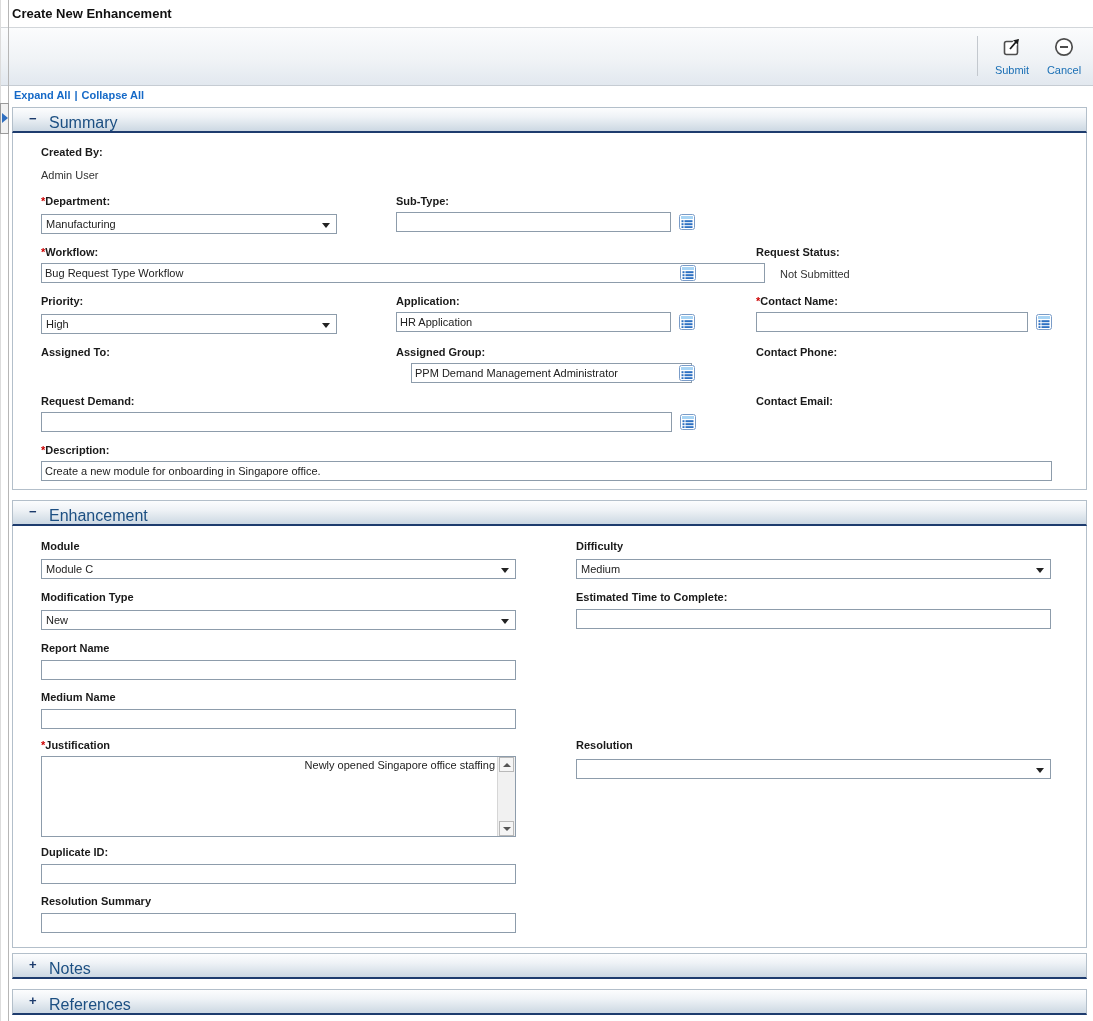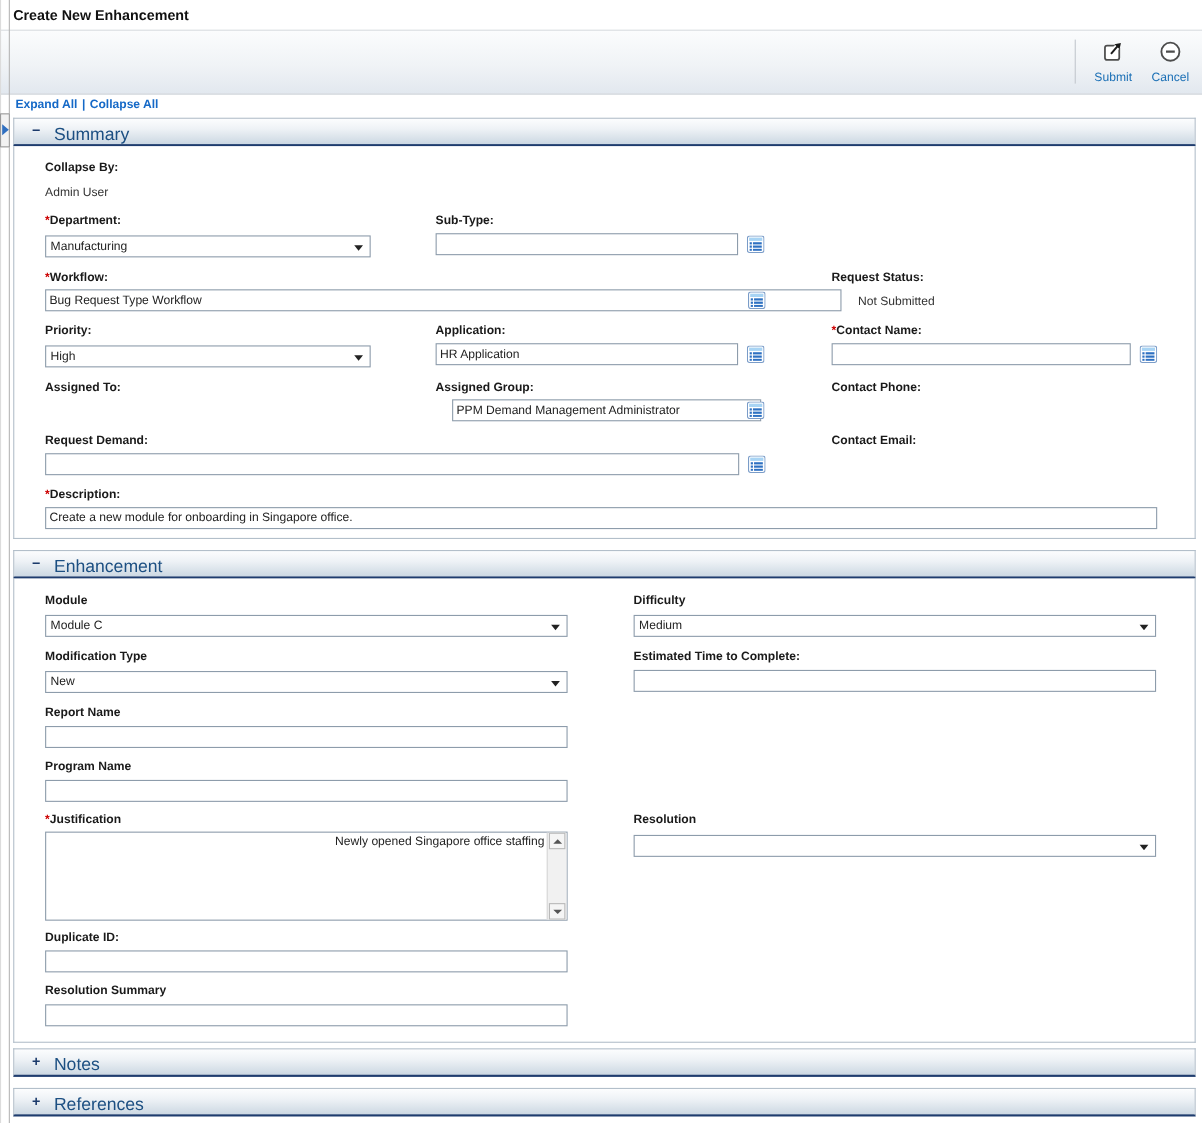--- a/index.html
+++ b/index.html
@@ -109,21 +109,21 @@
   <div class="links">
     <a>Expand All</a><span class="sep">|</span><a>Collapse All</a>
   </div>
 
   <div class="sec-hdr" style="top:107px;">
     <span class="toggle">−</span>
     <span class="sec-title">Summary</span>
   </div>
   <div class="sec-body" style="top:133px; height:357px;">
 
-    <div class="lbl" style="left:28px; top:13px;"><span>Collapse By:</span></div>
+    <div class="lbl" style="left:28px; top:13px;"><span>Created By:</span></div>
     <div class="val" style="left:28px; top:36px;">Admin User</div>
 
     <div class="lbl" style="left:28px; top:62px;"><span class="req">*</span><span>Department:</span></div>
     <div class="ddl" style="left:28px; top:81px; width:296px;">
       <span class="ddl-val">Manufacturing</span>
       <span class="caret"></span>
     </div>
 
     <div class="lbl" style="left:383px; top:62px;"><span>Sub-Type:</span></div>
     <input class="txt" style="left: 383px; top: 79px; width: 275px;" value="">
@@ -249,21 +249,21 @@
     <div class="ddl" style="left:28px; top:84px; width:475px;">
       <span class="ddl-val">New</span>
       <span class="caret"></span>
     </div>
     <div class="lbl" style="left:563px; top:65px;"><span>Estimated Time to Complete:</span></div>
     <input class="txt" style="left: 563px; top: 83px; width: 475px;" value="">
 
     <div class="lbl" style="left:28px; top:116px;"><span>Report Name</span></div>
     <input class="txt" style="left: 28px; top: 134px; width: 475px;" value="">
 
-    <div class="lbl" style="left:28px; top:165px;"><span>Program Name</span></div>
+    <div class="lbl" style="left:28px; top:165px;"><span>Medium Name</span></div>
     <input class="txt" style="left: 28px; top: 183px; width: 475px;" value="">
 
     <div class="lbl" style="left:28px; top:213px;"><span class="req">*</span><span>Justification</span></div>
     <div class="ta" style="left:28px; top:230px; width:475px; height:81px;">
       <div class="ta-text">Newly opened Singapore office staffing</div>
       <div class="sb">
         <div class="sb-btn up">
             <span class="tri-up"></span>
           </div>
         <div class="sb-btn down">

